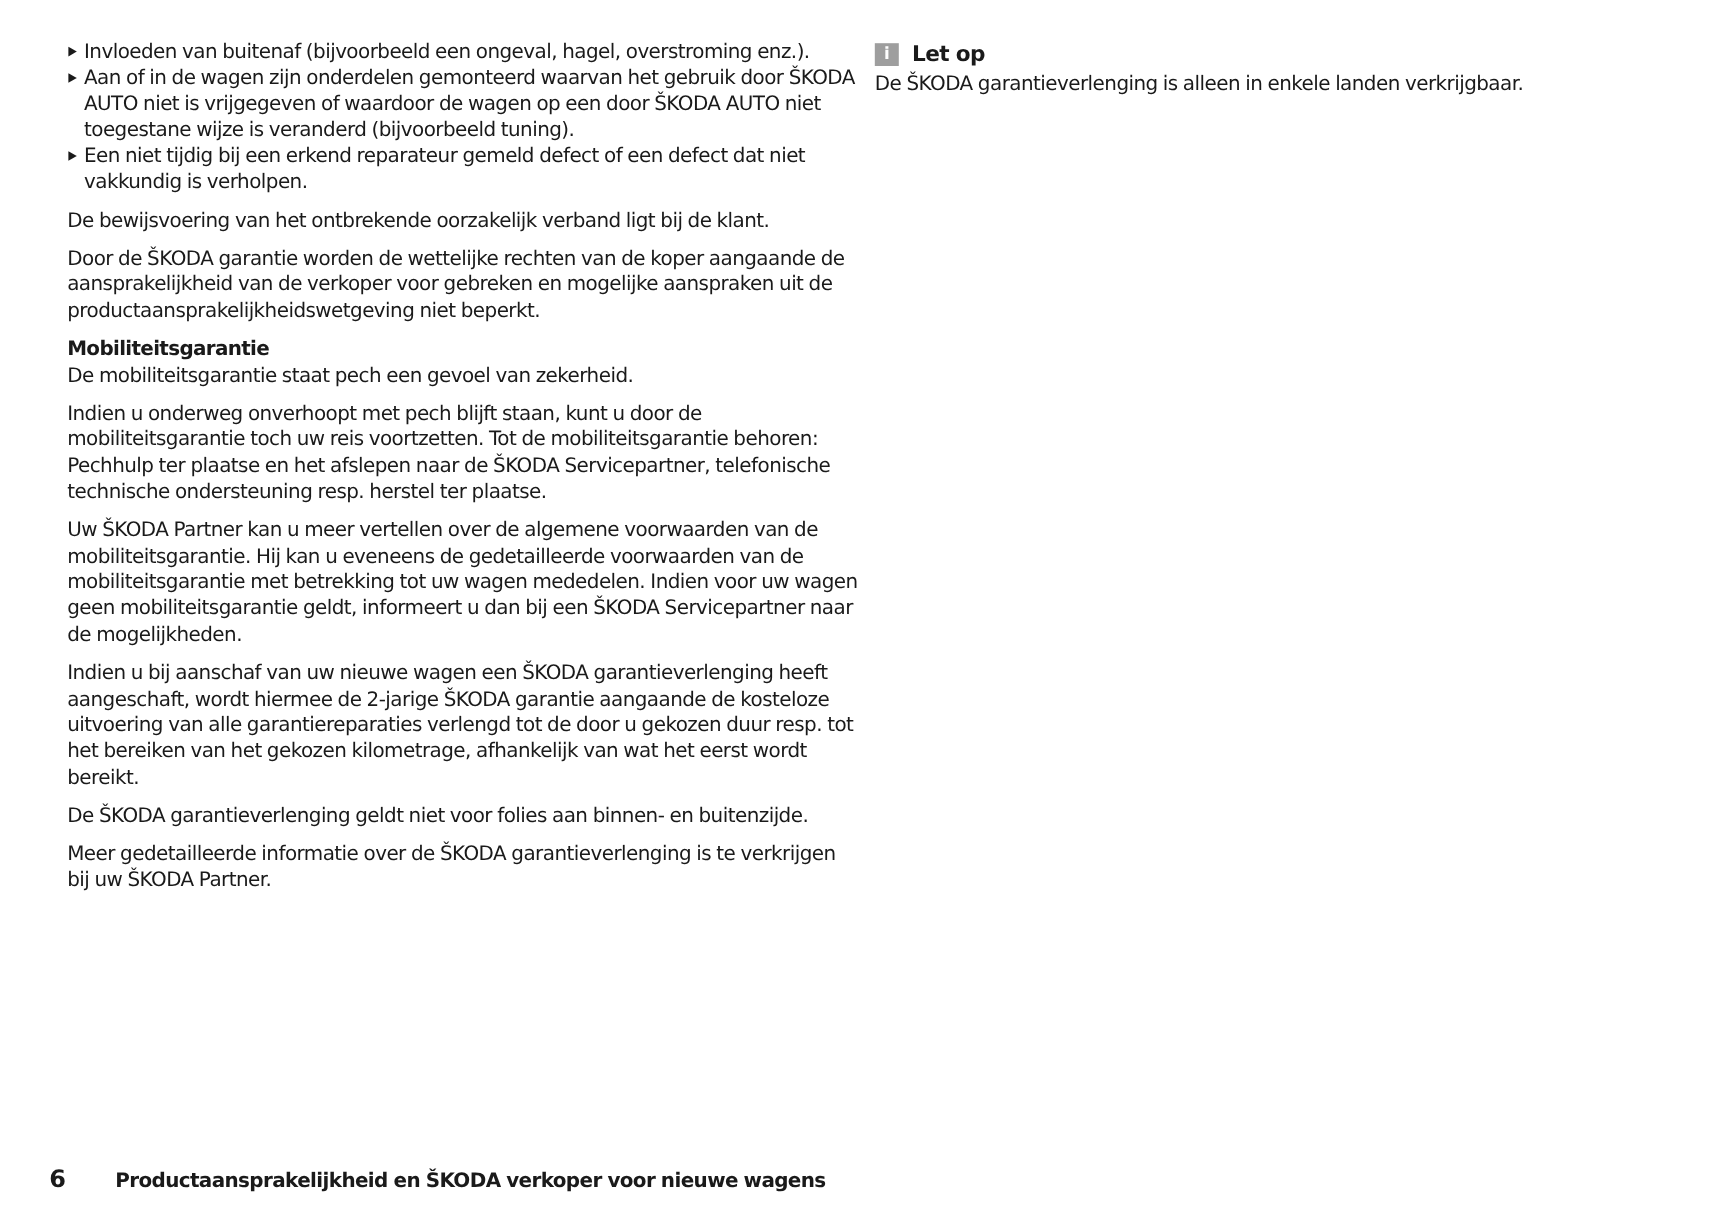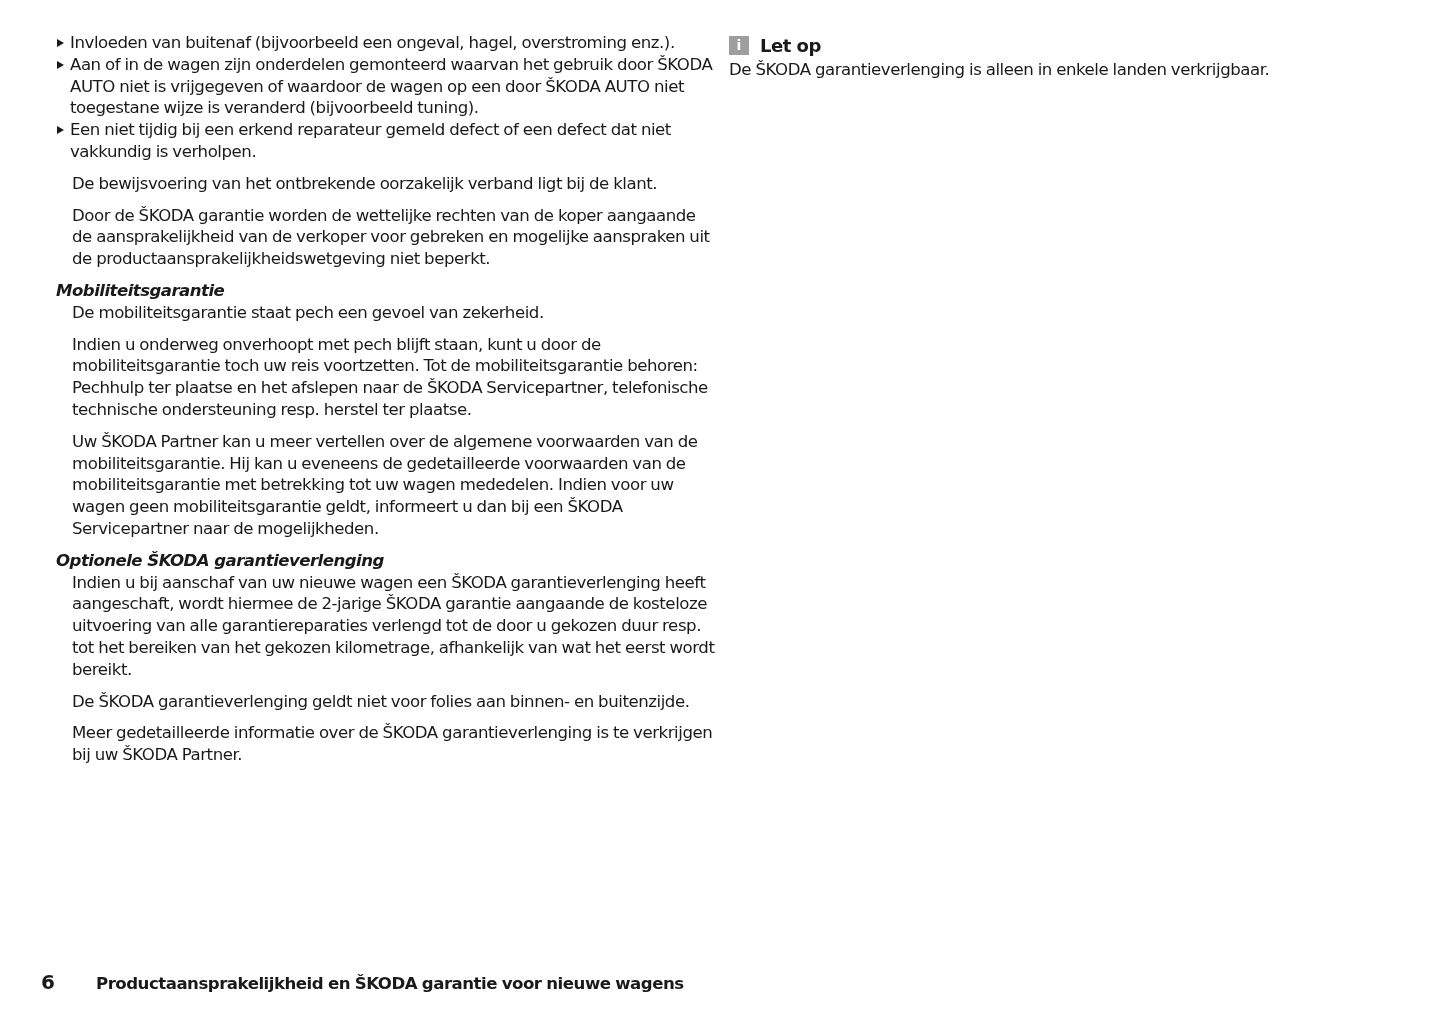--- a/index.html
+++ b/index.html
@@ -48,29 +48,27 @@
       left: 1px;
       top: 7px;
       width: 0;
       height: 0;
       border-top: 4px solid transparent;
       border-bottom: 4px solid transparent;
       border-left: 7px solid #1a1a1a;
     }
     .para {
       margin-bottom: 10px;
-      margin-left: 16px;
     }
     .heading {
       font-weight: bold;
       font-size: 16.6px;
       line-height: 21.8px;
       letter-spacing: -0.55px;
       margin-top: 2px;
-      font-style: italic;
     }
     .note-head {
       display: flex;
       align-items: center;
       height: 22px;
     }
     .info-icon {
       width: 20px;
       height: 19px;
       background: #9e9e9e;
@@ -129,33 +127,32 @@
   <p class="txt para">Door de ŠKODA garantie worden de wettelijke rechten van de koper aangaande de aansprakelijkheid van de verkoper voor gebreken en mogelijke aanspraken uit de productaansprakelijkheidswetgeving niet beperkt.</p>
 
   <div>
     <div class="heading">Mobiliteitsgarantie</div>
     <p class="txt para">De mobiliteitsgarantie staat pech een gevoel van zekerheid.</p>
     <p class="txt para">Indien u onderweg onverhoopt met pech blijft staan, kunt u door de mobiliteitsgarantie toch uw reis voortzetten. Tot de mobiliteitsgarantie behoren: Pechhulp ter plaatse en het afslepen naar de ŠKODA Servicepartner, telefonische technische ondersteuning resp. herstel ter plaatse.</p>
     <p class="txt para">Uw ŠKODA Partner kan u meer vertellen over de algemene voorwaarden van de mobiliteitsgarantie. Hij kan u eveneens de gedetailleerde voorwaarden van de mobiliteitsgarantie met betrekking tot uw wagen mededelen. Indien voor uw wagen geen mobiliteitsgarantie geldt, informeert u dan bij een ŠKODA Servicepartner naar de mogelijkheden.</p>
   </div>
 
   <div>
-    <div class="heading">Optionele ŠKODA garantieverlenging</div>
     <p class="txt para">Indien u bij aanschaf van uw nieuwe wagen een ŠKODA garantieverlenging heeft aangeschaft, wordt hiermee de 2-jarige ŠKODA garantie aangaande de kosteloze uitvoering van alle garantiereparaties verlengd tot de door u gekozen duur resp. tot het bereiken van het gekozen kilometrage, afhankelijk van wat het eerst wordt bereikt.</p>
     <p class="txt para">De ŠKODA garantieverlenging geldt niet voor folies aan binnen- en buitenzijde.</p>
     <p class="txt para">Meer gedetailleerde informatie over de ŠKODA garantieverlenging is te verkrijgen bij uw ŠKODA Partner.</p>
   </div>
 </div>
 
 <div class="col-right">
   <div>
     <div class="note-head">
       <span class="info-icon">i</span>
       <span class="note-title">Let op</span>
     </div>
     <p class="txt" style="margin-top:3px;">De ŠKODA garantieverlenging is alleen in enkele landen verkrijgbaar.</p>
   </div>
 </div>
 
 <div class="footer">
   <span class="page-number">6</span>
-  <span class="running-title">Productaansprakelijkheid en ŠKODA garantie voor nieuwe wagens</span>
+  <span class="running-title">Productaansprakelijkheid en ŠKODA verkoper voor nieuwe wagens</span>
 </div>
 
 </body></html>

